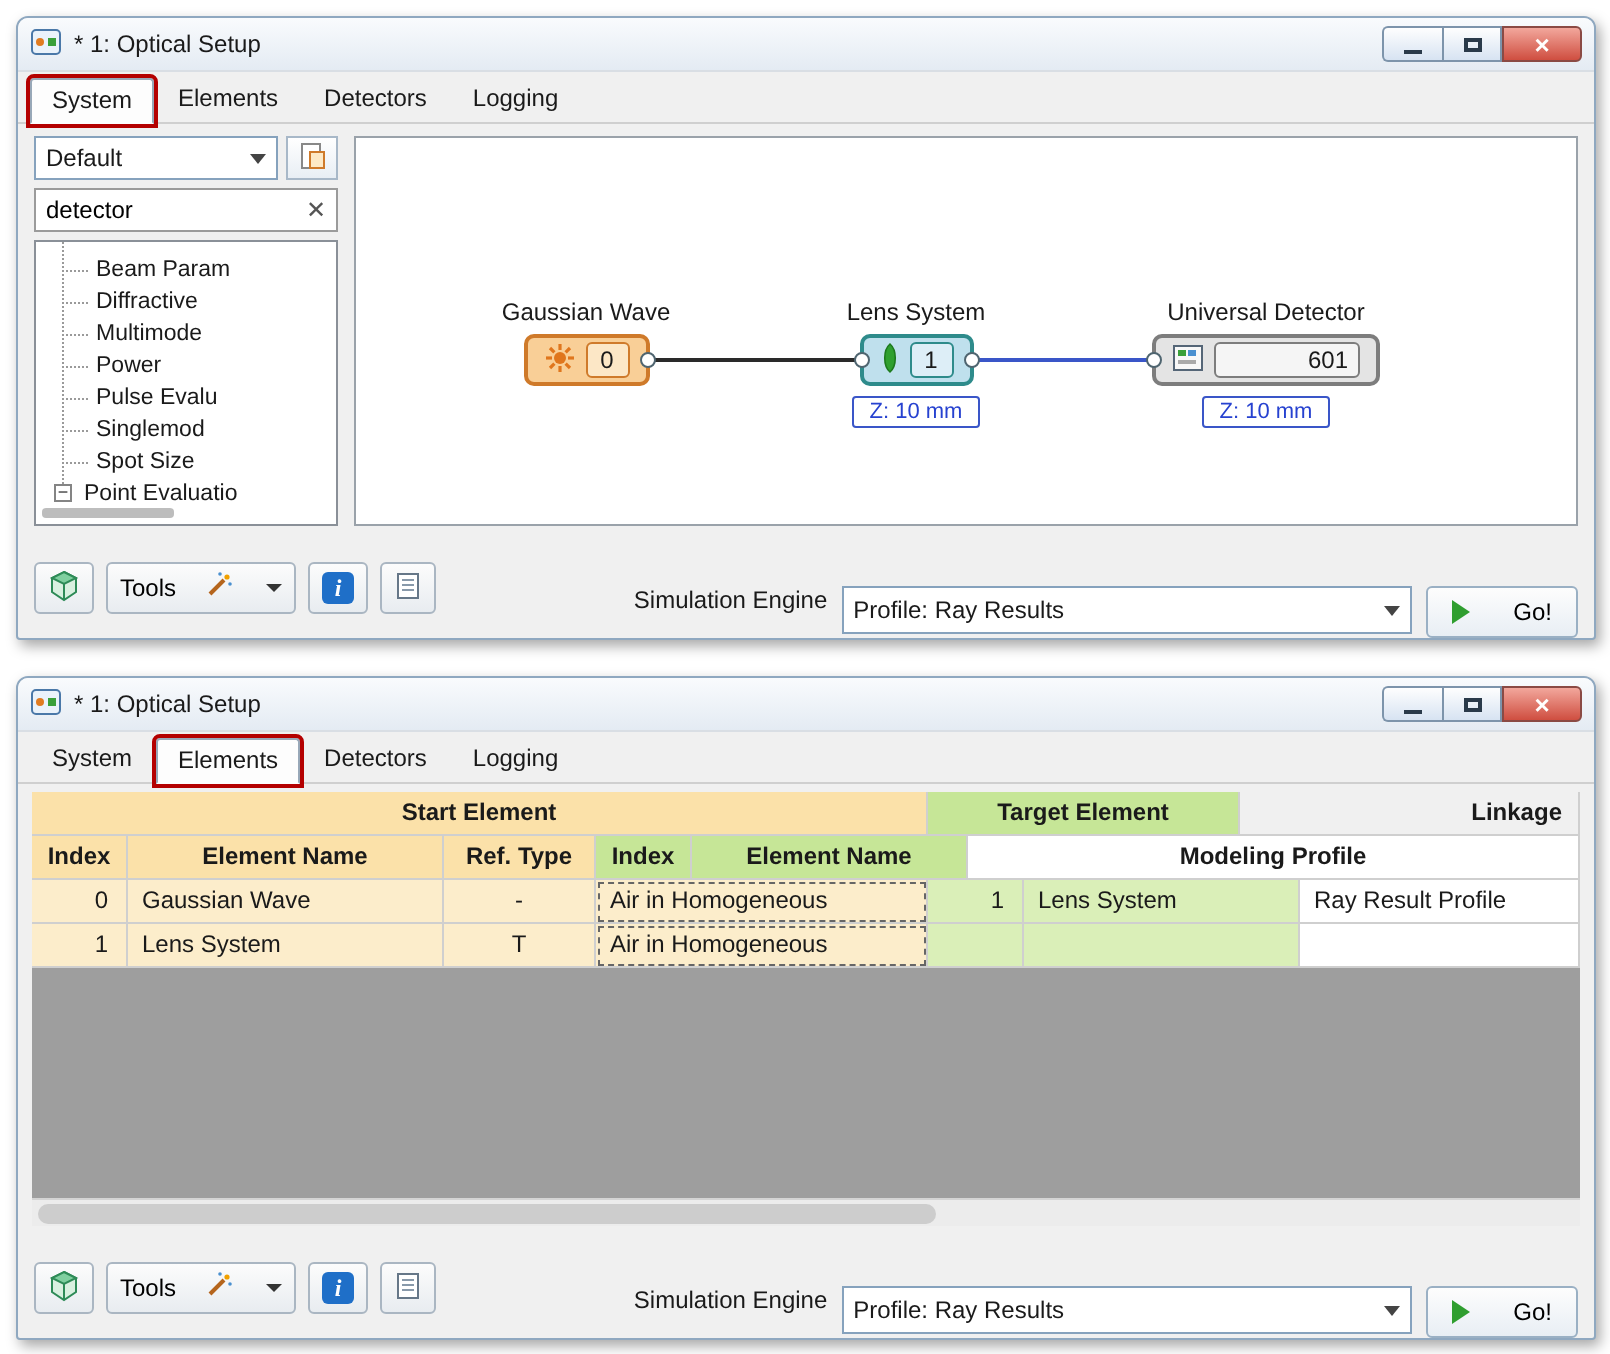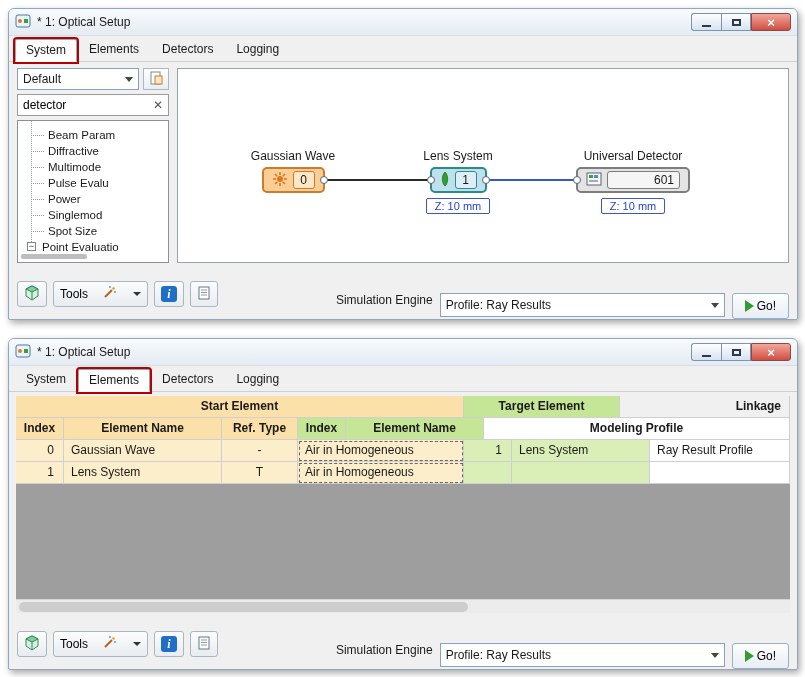--- a/index.html
+++ b/index.html
@@ -103,21 +103,21 @@
     justify-content: center; gap: 14px; padding: 0 6px; font-size: 12px; }
   .tools-dd { width: 0; height: 0; border-left: 4px solid transparent; border-right: 4px solid transparent;
     border-top: 4px solid #333; margin-left: 2px; }
   .info-badge { width: 16px; height: 16px; background: #1f6fc8; color: #fff; border-radius: 3px;
     font-weight: bold; font-style: italic; font-family: "Liberation Serif", serif;
     font-size: 12px; line-height: 16px; text-align: center; }
   .tb-right { margin-left: auto; display: flex; align-items: flex-start; gap: 7px; margin-top: 24px; }
   .combo.engine { flex: 0 0 285px; height: 24px; }
   .go-btn { height: 26px; border: 1px solid #9ab0c4; border-radius: 3px;
     background: linear-gradient(#fdfdfd, #e8eef4); display: flex; align-items: center;
-    gap: 3px; padding: 0 12px; font-size: 12px; }
+    gap: 22px; padding: 0 12px; font-size: 12px; }
   .play-tri { width: 0; height: 0; border-left: 9px solid #2f9e2f;
     border-top: 6px solid transparent; border-bottom: 6px solid transparent; }
 
   
   .table-region { flex: 1; margin: 4px 7px 6px; background: #9e9e9e; display: flex;
     flex-direction: column; overflow: hidden; min-height: 0; }
   .grow { display: flex; }
   .cell { border-right: 1px solid #cfcfcf; border-bottom: 1px solid #cfcfcf; height: 22px;
     line-height: 21px; font-size: 12px; overflow: hidden; white-space: nowrap; }
   .w0 { width: 48px; } .w1 { width: 158px; } .w2 { width: 76px; } .w3 { width: 166px; }
@@ -185,22 +185,22 @@
         </button>
       </div>
       <div class="search-box">
         <input class="search-input" value="detector" style="">
         <span class="search-clear">✕</span>
       </div>
       <div class="tree">
         <div class="tree-item"><span>Beam Param</span></div>
         <div class="tree-item"><span>Diffractive</span></div>
         <div class="tree-item"><span>Multimode</span></div>
+        <div class="tree-item"><span>Power</span></div>
         <div class="tree-item"><span>Pulse Evalu</span></div>
-        <div class="tree-item"><span>Power</span></div>
         <div class="tree-item"><span>Singlemod</span></div>
         <div class="tree-item"><span>Spot Size</span></div>
         <div class="tree-item parent">
           <span class="expand-box">−</span>
           <span>Point Evaluatio</span>
         </div>
         <div class="tree-scroll-thumb"></div>
       </div>
     </div>
 

